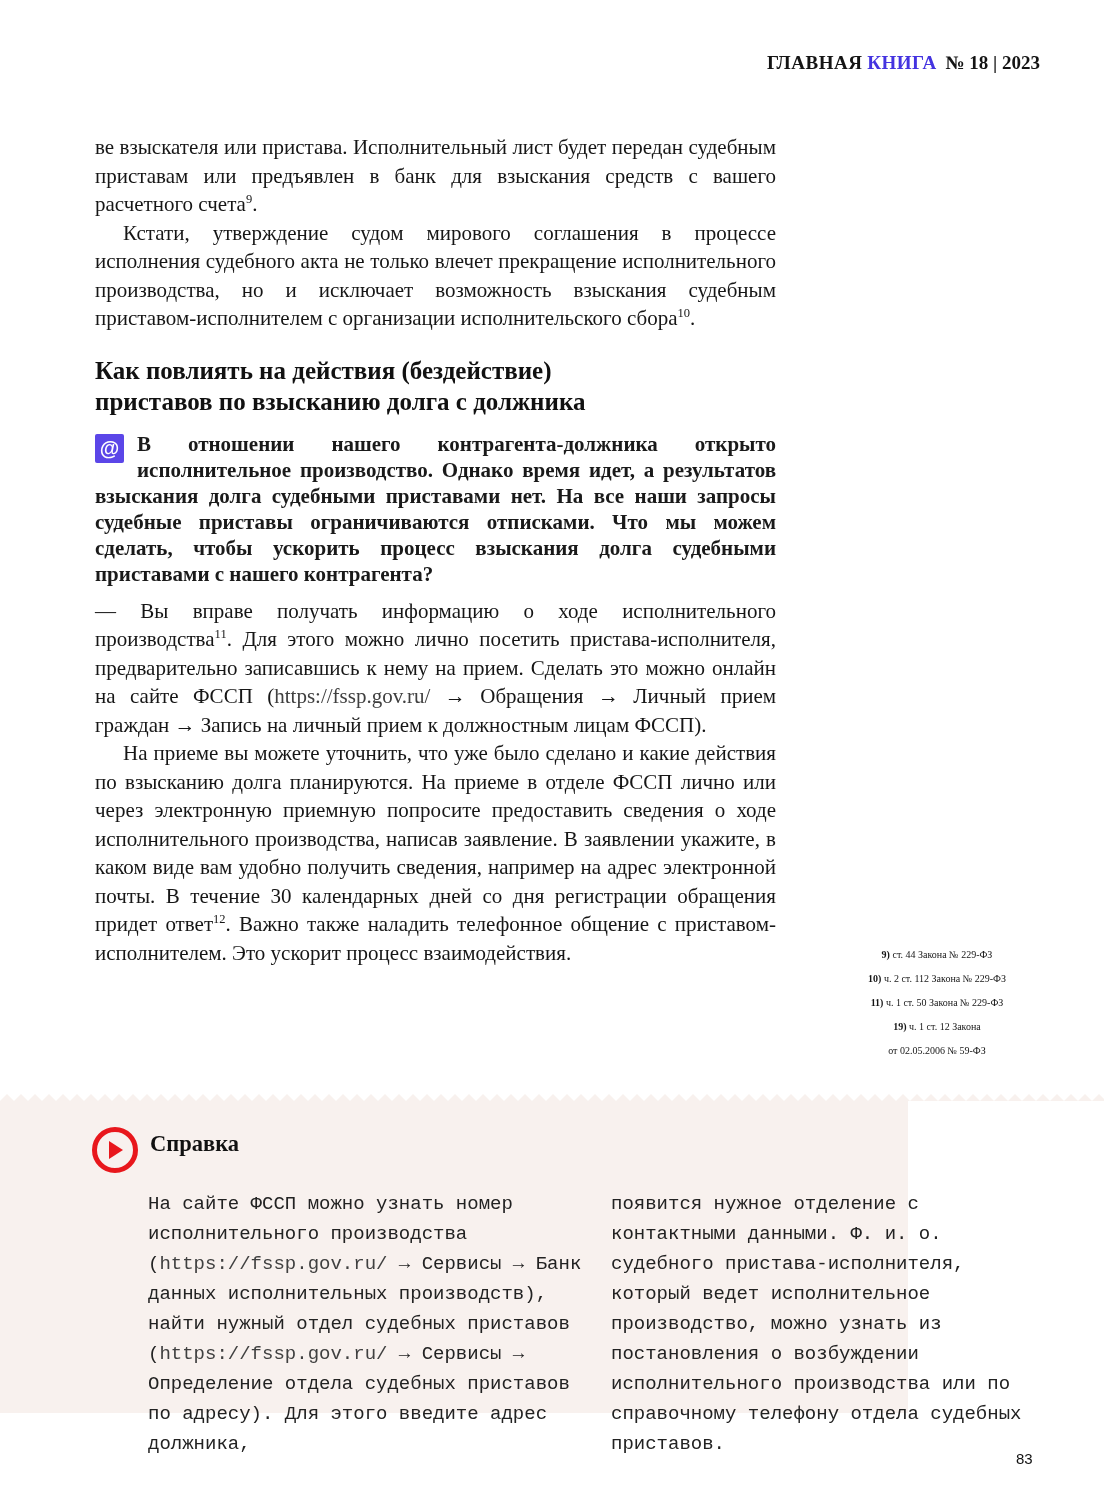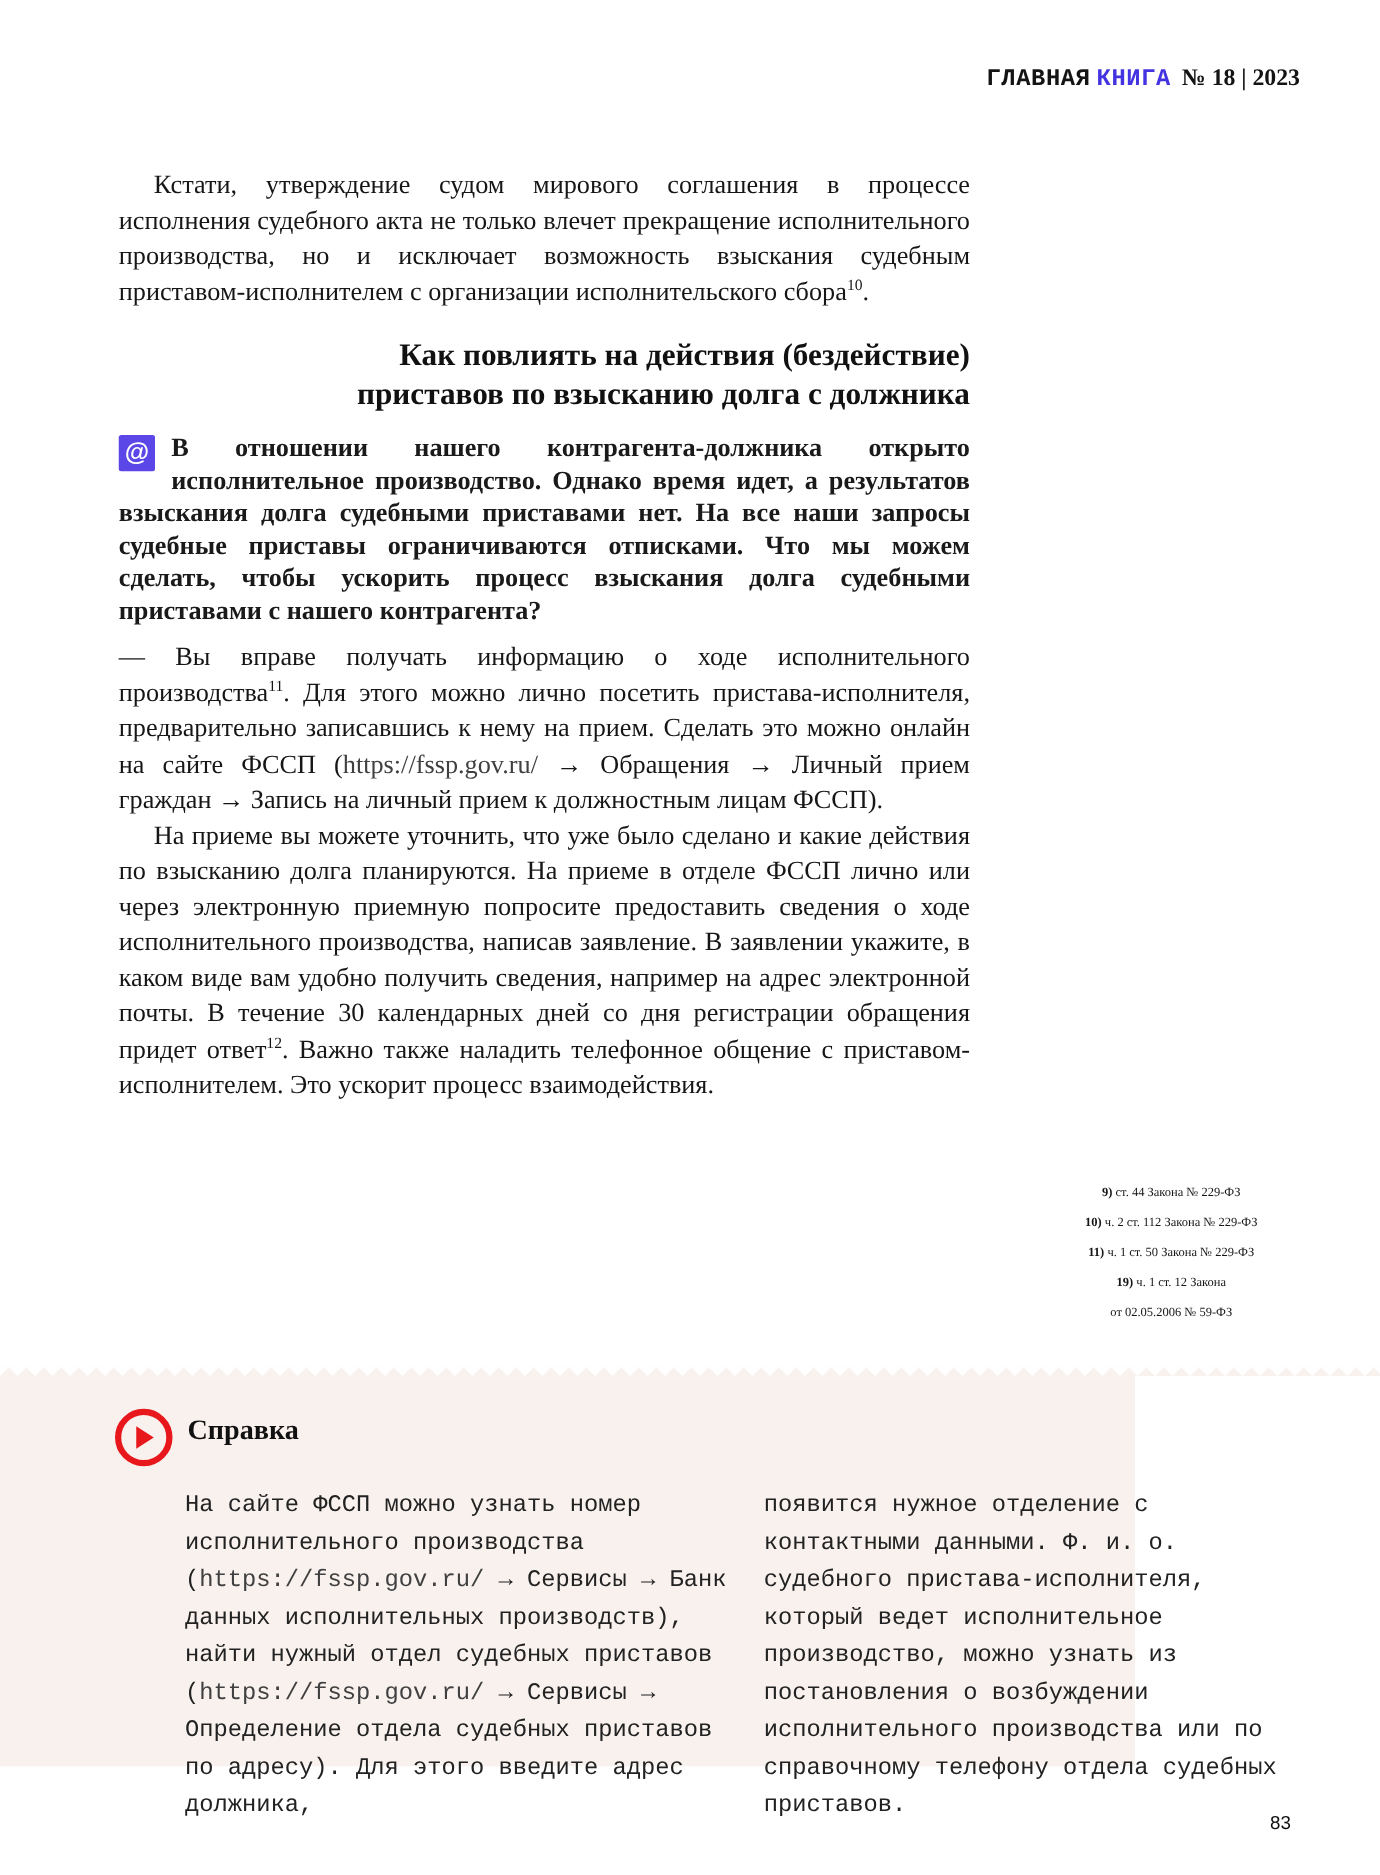--- a/index.html
+++ b/index.html
@@ -16,21 +16,21 @@
   
   .header {
     position: absolute;
     top: 52px;
     right: 64px;
     font-size: 19px;
     font-weight: bold;
     white-space: nowrap;
   }
   .brand-sans {
-    font-family: Liberation Mono, monospace;
+    font-family: Liberation Serif, serif;
     letter-spacing: 0.5px;
   }
   .brand-primary { color: #141414; }
   .brand-accent { color: #4433e0; }
   .issue { color: #141414; font-family: "Liberation Serif", serif; margin-left: 4px; }
 
   
   .article {
     position: absolute;
     left: 95px;
@@ -46,21 +46,21 @@
     font-size: 12.5px;
     line-height: 0;
     vertical-align: super;
   }
   .section-heading {
     margin: 0;
     margin-top: 22px;
     font-size: 25px;
     line-height: 31px;
     font-weight: bold;
-    text-align: right;
+    text-align: left;
     white-space: pre-line;
     color: #111;
   }
   .question {
     margin-top: 14px !important;
     font-weight: bold;
     line-height: 26px;
     color: #1a1a1a;
   }
   .at-icon {
@@ -175,20 +175,21 @@
 
 <div class="page">
 
   <header class="header">
     <span class="brand-sans brand-primary">ГЛАВНАЯ</span>
     <span class="brand-sans brand-accent">КНИГА</span>
     <span class="issue">№ 18 | 2023</span>
   </header>
 
   <main class="article">
+    <p><span>ве взыскателя или пристава. Исполнительный лист будет передан судебным приставам или предъявлен в банк для взыскания средств с вашего расчетного счета</span><sup class="fn-ref">9</sup><span>.</span></p>
 
     <p class="indent"><span>Кстати, утверждение судом мирового соглашения в процессе исполнения судебного акта не только влечет прекращение исполнительного производства, но и исключает возможность взыскания судебным приставом-исполнителем с организации исполнительского сбора</span><sup class="fn-ref">10</sup><span>.</span></p>
 
     <h1 class="section-heading">Как повлиять на действия (бездействие)
 приставов по взысканию долга с должника</h1>
 
     <p class="question">
       <span class="at-icon">@</span><span>В отношении нашего контрагента-должника открыто исполнительное производство. Однако время идет, а результатов взыскания долга судебными приставами нет. На все наши запросы судебные приставы ограничиваются отписками. Что мы можем сделать, чтобы ускорить процесс взыскания долга судебными приставами с нашего контрагента?</span>
     </p>
 

